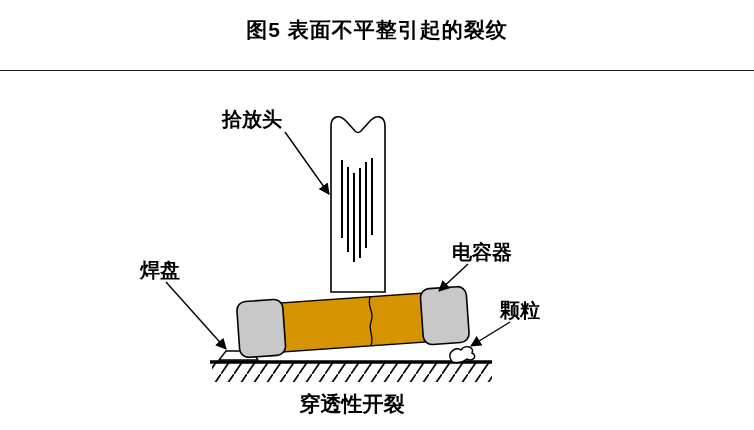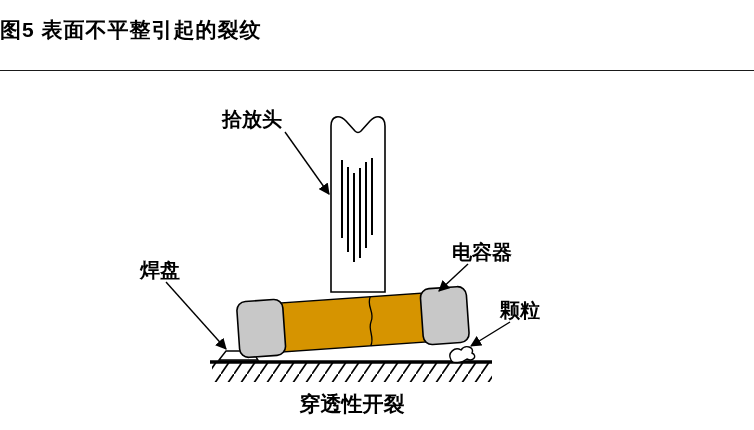--- a/index.html
+++ b/index.html
@@ -9,21 +9,21 @@
     background: #ffffff;
     position: relative;
     overflow: hidden;
     font-family: "Liberation Sans", "DejaVu Sans", sans-serif;
   }
   .figure-title {
     position: absolute;
     top: 16px;
     left: 0;
     width: 100%;
-    text-align: left;
+    text-align: center;
     font-size: 21px;
     font-weight: bold;
     color: #000;
     letter-spacing: 1px;
   }
   .separator {
     position: absolute;
     top: 70px;
     left: 0;
     width: 754px;

